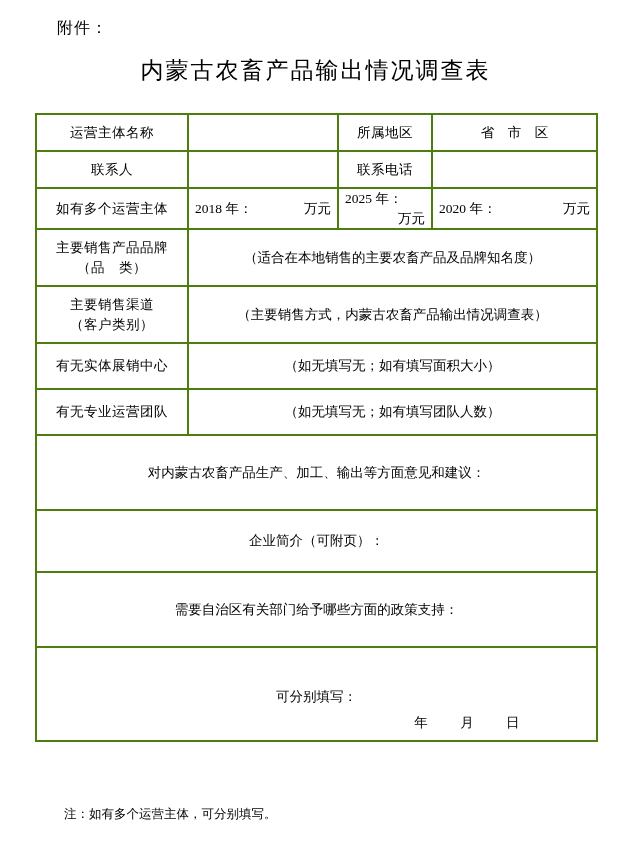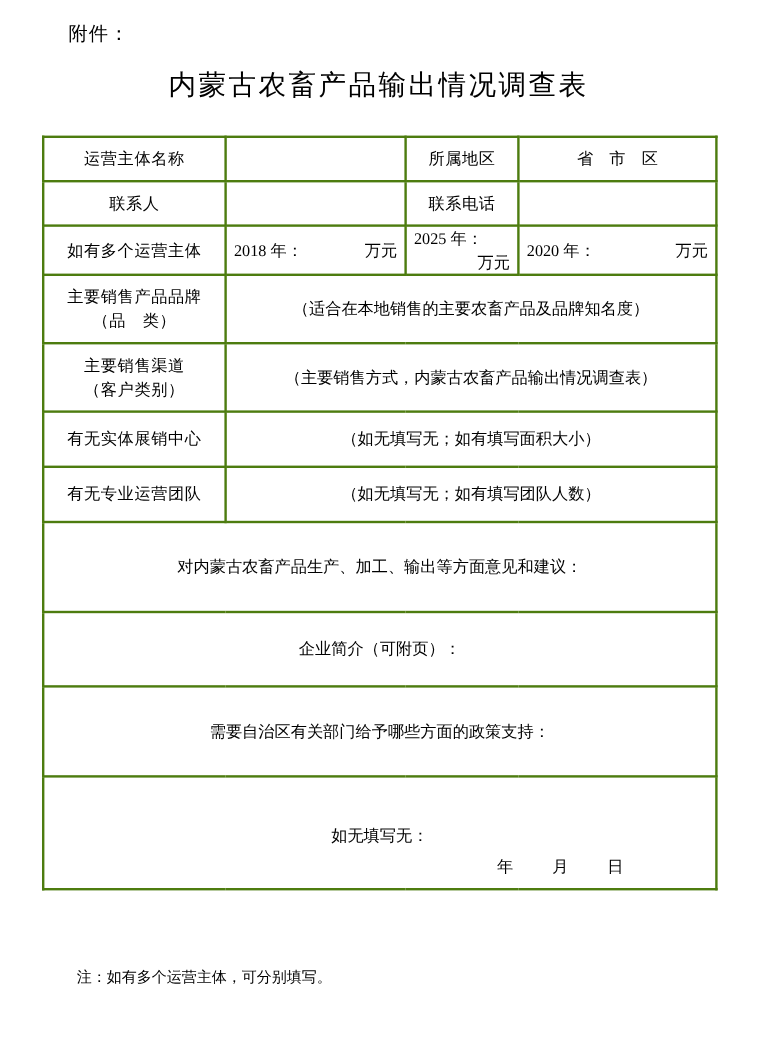--- a/index.html
+++ b/index.html
@@ -189,21 +189,21 @@
     <tr>
       <td class="free-cell l" colspan="4">企业简介（可附页）：</td>
     </tr>
 
     <tr>
       <td class="free-cell-tall l" colspan="4">需要自治区有关部门给予哪些方面的政策支持：</td>
     </tr>
 
     <tr>
       <td class="seal-cell" colspan="4">
-        <div class="seal-text">如无填写无：</div>
+        <div class="seal-text">可分别填写：</div>
         <div class="date-line">
           <span>年</span>
           <span>月</span>
           <span>日</span>
         </div>
       </td>
     </tr>
   </tbody>
     </table>
 

